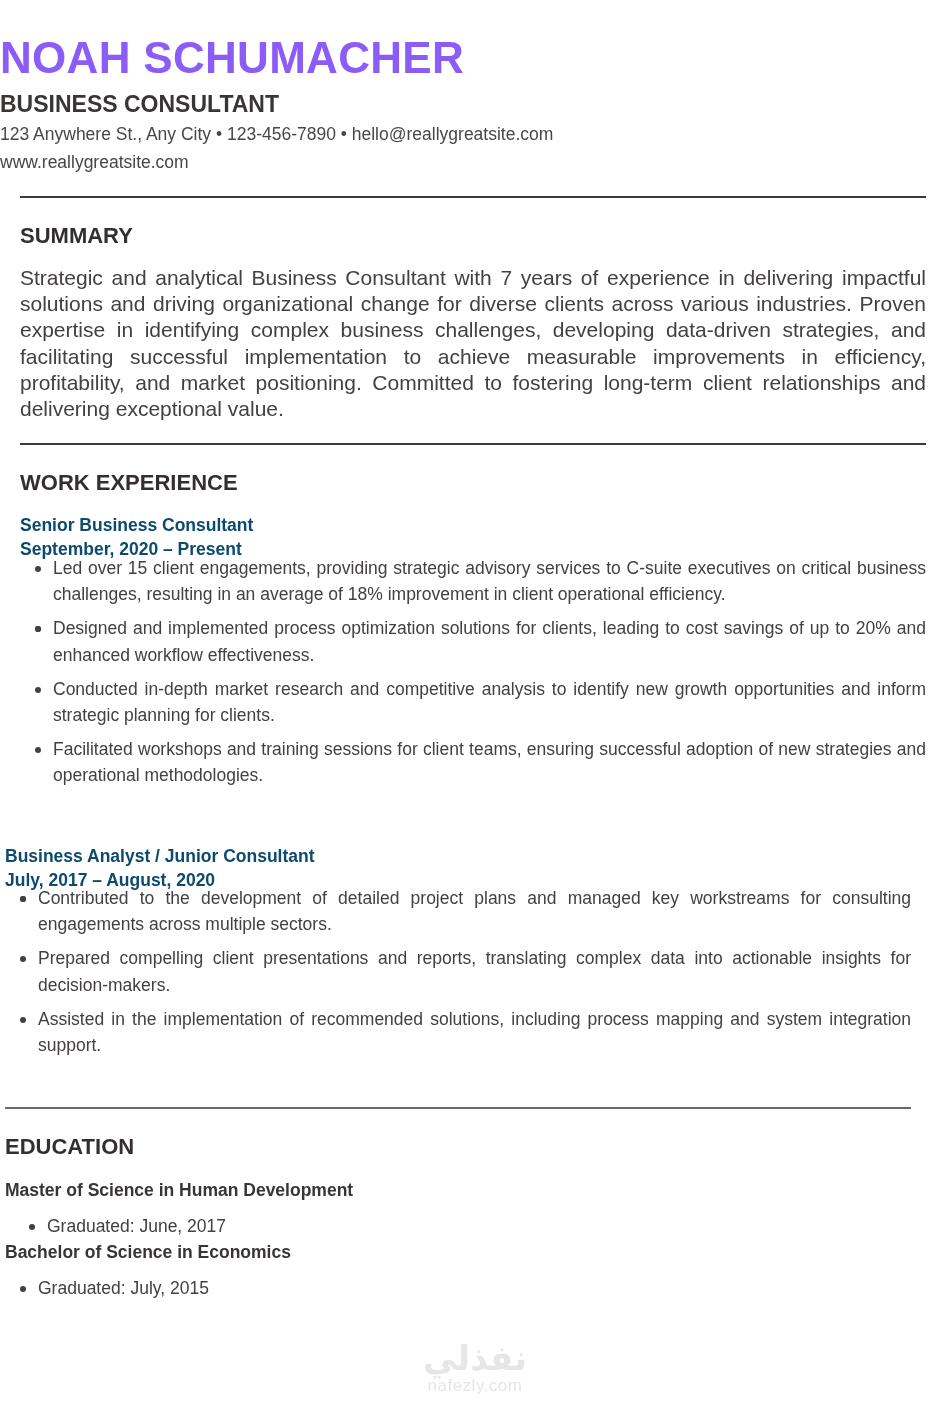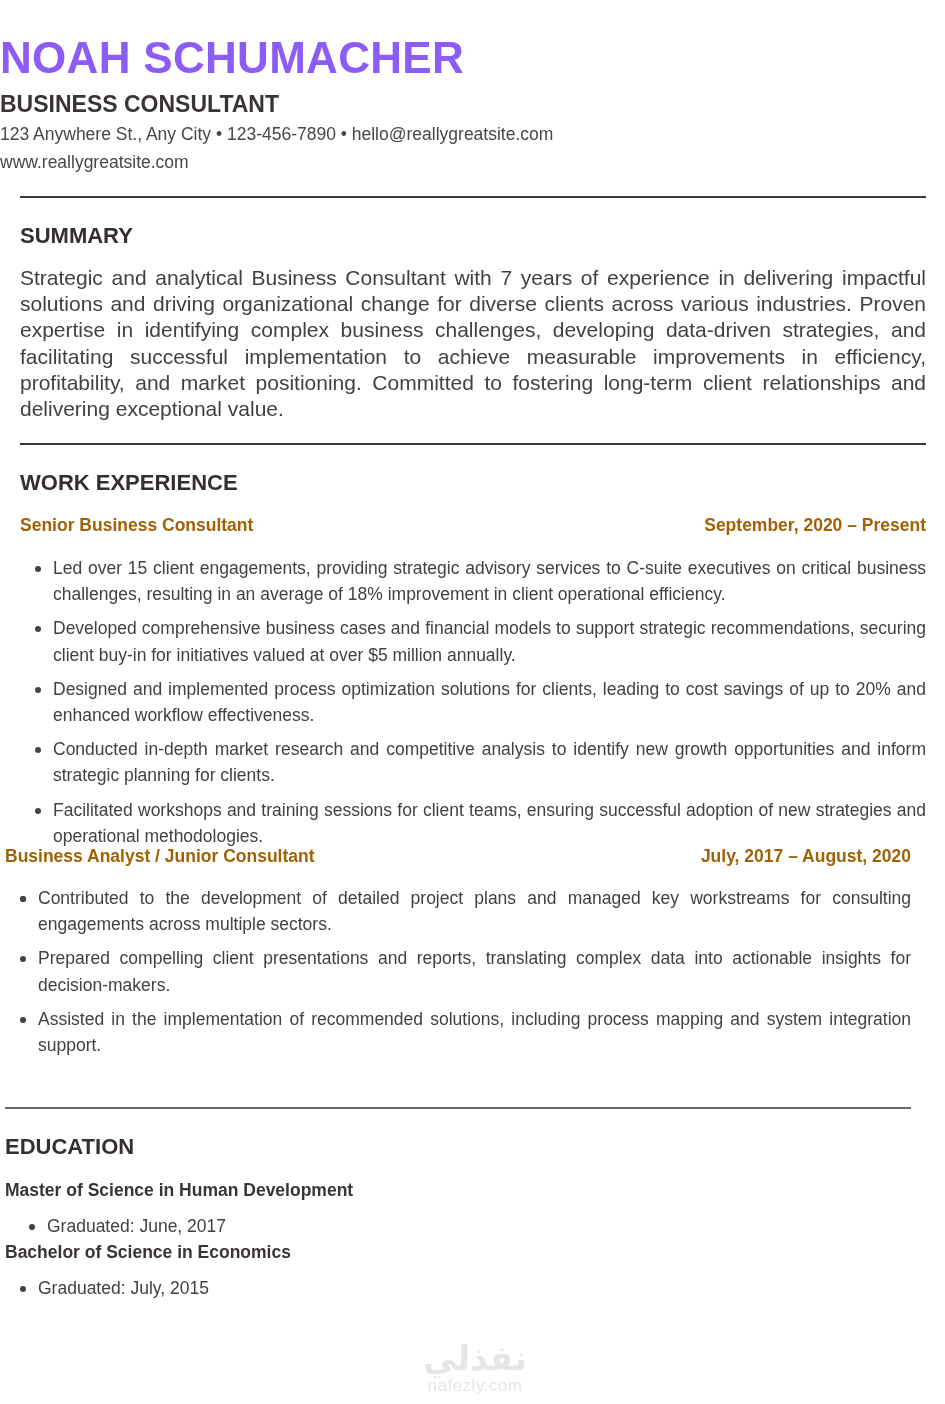--- a/index.html
+++ b/index.html
@@ -31,21 +31,21 @@
     .rule.light { background: #6b6869; }
     .section-title {
       position: absolute; font-size: 22px; font-weight: bold; color: #342e2f; line-height: 28px;
     }
     .para {
       position: absolute; font-size: 21px; color: #444041; line-height: 26.2px;
       text-align: justify;
     }
     .job-head {
       position: absolute; display: flex; justify-content: space-between;
-      font-size: 17.5px; font-weight: bold; color: #a16207; line-height: 24px;
+      font-size: 17.5px; font-weight: bold; color: #0c4a6e; line-height: 24px; flex-direction: column;
     }
     ul.bullets {
       position: absolute; list-style: none;
       font-size: 17.5px; color: #444041; line-height: 26.2px;
     }
     ul.bullets li {
       position: relative; padding-left: 33px; text-align: justify; margin-top: 8px;
     }
     ul.bullets li .dot {
       position: absolute; left: 15px; top: 11px; width: 6px; height: 6px;
@@ -77,21 +77,21 @@
 <div class="rule" style="left:20px; top:443px; width:906px;"></div>
 
 <div class="section-title" style="left:20px; top:469px;">WORK EXPERIENCE</div>
 
 <div class="job-head" style="left:20px; top:513px; width:906px;">
   <span>Senior Business Consultant</span>
   <span>September, 2020 – Present</span>
 </div>
 <ul class="bullets" style="left:20px; top:547px; width:906px;">
   <li><span class="dot"></span><span>Led over 15 client engagements, providing strategic advisory services to C-suite executives on critical business challenges, resulting in an average of 18% improvement in client operational efficiency.</span></li>
-  <li><span class="dot"></span><span>Developed comprehensive business cases and financial models to support strategic recommendations, securing client buy-in for initiatives valued at over $5 million annually.</span></li>
+  <li><span class="dot"></span></li>
   <li><span class="dot"></span><span>Designed and implemented process optimization solutions for clients, leading to cost savings of up to 20% and enhanced workflow effectiveness.</span></li>
   <li><span class="dot"></span><span>Conducted in-depth market research and competitive analysis to identify new growth opportunities and inform strategic planning for clients.</span></li>
   <li><span class="dot"></span><span>Facilitated workshops and training sessions for client teams, ensuring successful adoption of new strategies and operational methodologies.</span></li>
 </ul>
 
 <div class="job-head" style="left:5px; top:844px; width:906px;">
   <span>Business Analyst / Junior Consultant</span>
   <span>July, 2017 – August, 2020</span>
 </div>
 <ul class="bullets" style="left:5px; top:877px; width:906px;">

